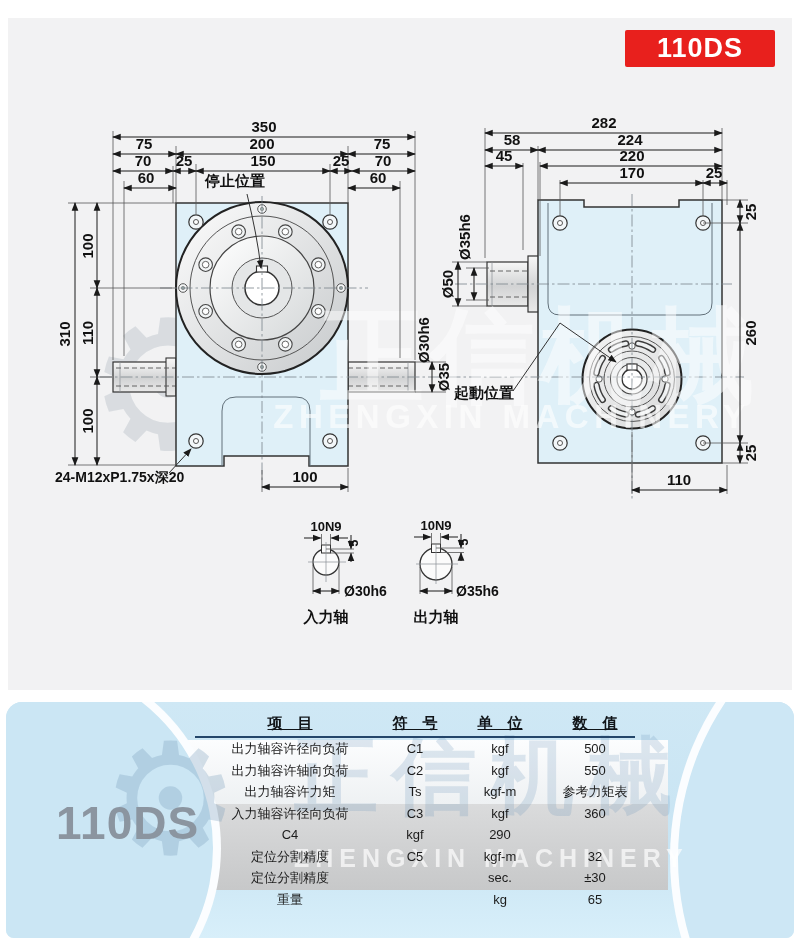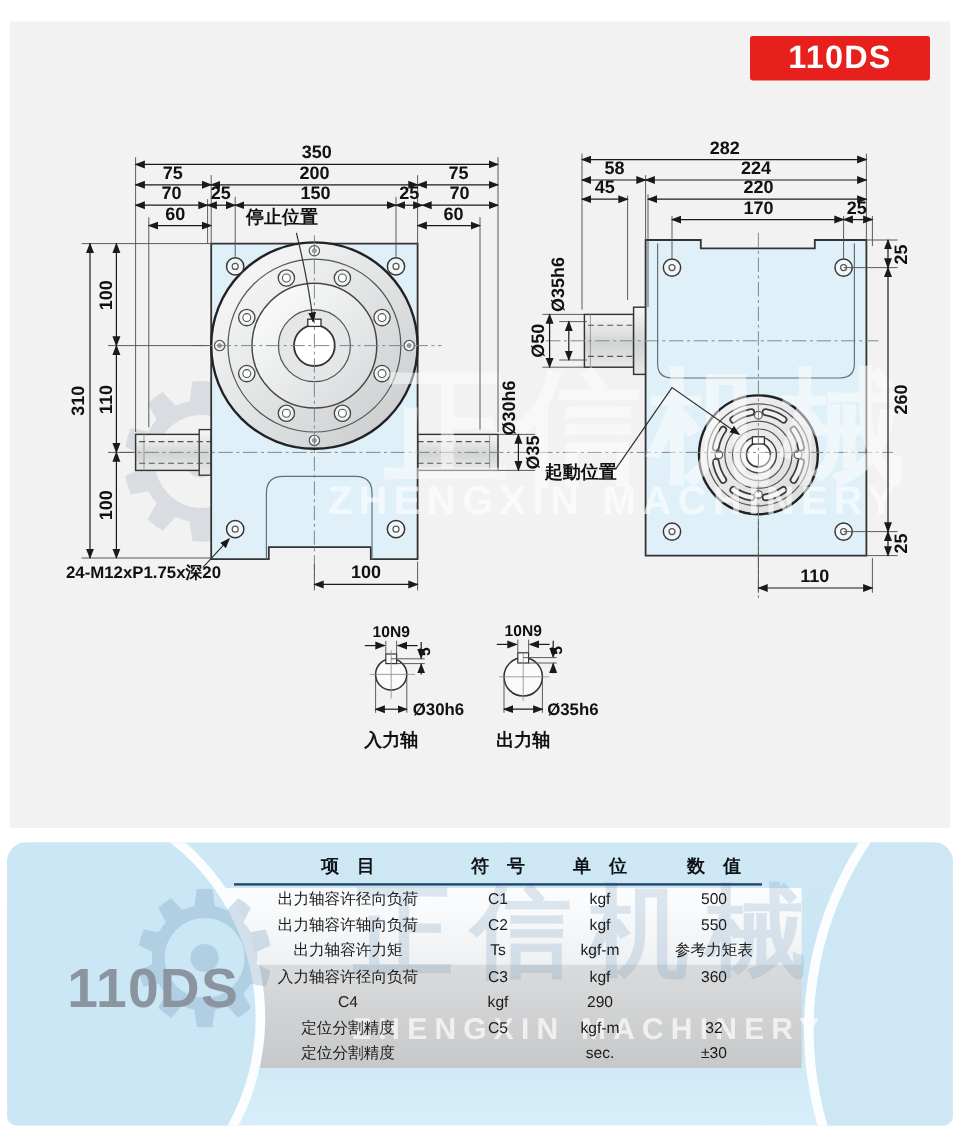--- a/index.html
+++ b/index.html
@@ -32,21 +32,21 @@
   .cn-wm{position:absolute;left:288px;top:18px;font-size:84px;font-weight:bold;
          letter-spacing:14px;color:rgba(110,150,185,.22);white-space:nowrap;}
   .latin-wm{position:absolute;left:288px;top:142px;font-size:25px;font-weight:bold;
             letter-spacing:6px;color:rgba(255,255,255,.68);white-space:nowrap;}
   .model{position:absolute;left:50px;top:94px;font-size:46px;font-weight:bold;
          color:#8b95a0;letter-spacing:1px;}
   .spec-table{position:absolute;left:189px;top:8px;width:440px;}
   .thead,.trow{display:grid;grid-template-columns:190px 60px 110px 80px;}
   .thead{height:26px;line-height:26px;border-bottom:2px solid #24466a;font-size:15px;
          font-weight:bold;color:#101418;}
-  .thead div{text-align:center;}
+  .thead div{text-align:center;text-decoration:underline;}
   .trow{height:21.5px;line-height:21.5px;font-size:13px;font-weight:normal;color:#1b1b1b;}
   .trow div{text-align:center;white-space:nowrap;}
 </style>
 </head>
 <body>
 
 <svg id="dwg" width="800" height="690" viewBox="0 0 800 690" style="position:absolute;left:0;top:0;">
   <defs>
     <marker id="ar" markerWidth="9" markerHeight="9" viewBox="0 0 10 10" refX="8.6" refY="5" orient="auto-start-reverse">
       <path d="M0 1.3L9.6 5L0 8.7z" fill="#1a1a1a"></path>
@@ -354,14 +354,20 @@
       <div>C5</div>
       <div>kgf-m</div>
       <div>32</div>
     </div>
     <div class="trow">
       <div>定位分割精度</div>
       <div></div>
       <div>sec.</div>
       <div>±30</div>
     </div>
+    <div class="trow">
+      <div>重量</div>
+      <div></div>
+      <div>kg</div>
+      <div>65</div>
+    </div>
   </div>
 </div>
 
 </body></html>

